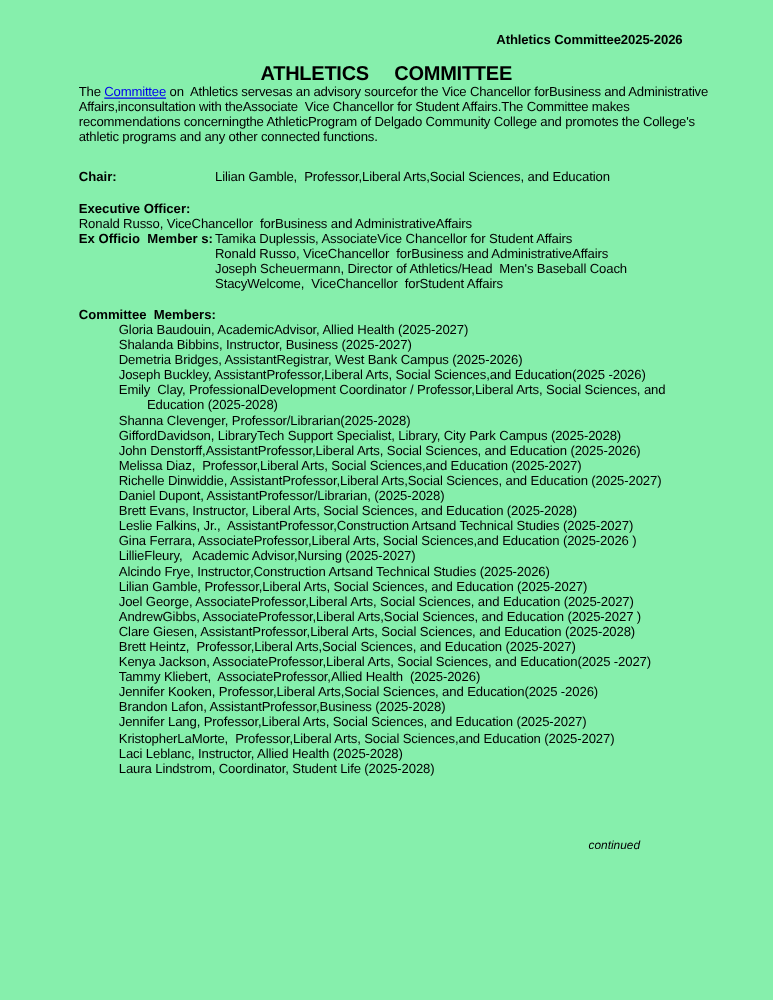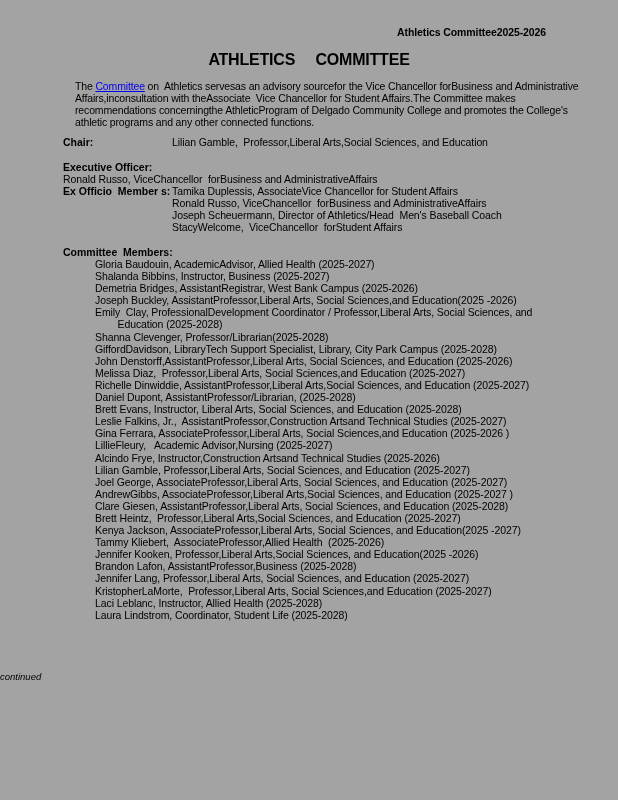--- a/index.html
+++ b/index.html
@@ -1,50 +1,50 @@
 <!DOCTYPE html>
 <html><head>
 <meta charset="utf-8">
 <style>
   html,body{margin:0;padding:0;background:#ffffff;}
   .page{
-    position:relative;width:618px;height:800px;background:#a3a3a3;
+    position:relative;width:618px;height:800px;background:#86efac;
     font-family:"Liberation Sans",sans-serif;color:#000;font-size:10.5px;
     overflow:hidden;
   }
   .doc-header{
     position:absolute;top:26px;left:0;right:72px;text-align:right;
     font-weight:bold;font-size:10.5px;letter-spacing:-0.1px;
   }
   .title{
     position:absolute;top:51px;left:0;width:100%;text-align:center;
     font-weight:bold;font-size:16px;word-spacing:16px;letter-spacing:-0.2px;
   }
   .intro{
-    position:absolute;top:68px;left:63px;width:504px;margin:12px;
+    position:absolute;top:68px;left:63px;width:504px;margin:0;
     line-height:12px;white-space:pre-wrap;letter-spacing:-0.15px;
   }
   .link{color:#0000EE;text-decoration:underline;cursor:pointer;}
   .row{position:absolute;left:63px;width:500px;display:flex;line-height:12px;}
   .row .label{width:109px;flex:none;font-weight:bold;white-space:pre-wrap;}
   .row .value{flex:1;white-space:pre-wrap;letter-spacing:-0.1px;}
   .chair-row{top:136px;}
   .exec-row{top:161px;flex-direction:column;}
   .exofficio-row{top:185px;}
   .exo-line{white-space:pre-wrap;}
   .members-heading{
     position:absolute;top:246px;left:63px;font-weight:bold;white-space:pre-wrap;
   }
   .members-list{
     position:absolute;top:258px;left:95px;width:476px;
     line-height:12.1px;letter-spacing:-0.1px;
   }
   .member{white-space:pre-wrap;}
   .continued{
-    position:absolute;top:671px;left:0;width:596px;text-align:left;
+    position:absolute;top:671px;left:0;width:512px;text-align:right;
     font-style:italic;font-size:9.5px;
   }
 </style>
 </head>
 <body>
 
 <div class="page">
 
   <div class="doc-header">Athletics Committee2025-2026</div>
 

